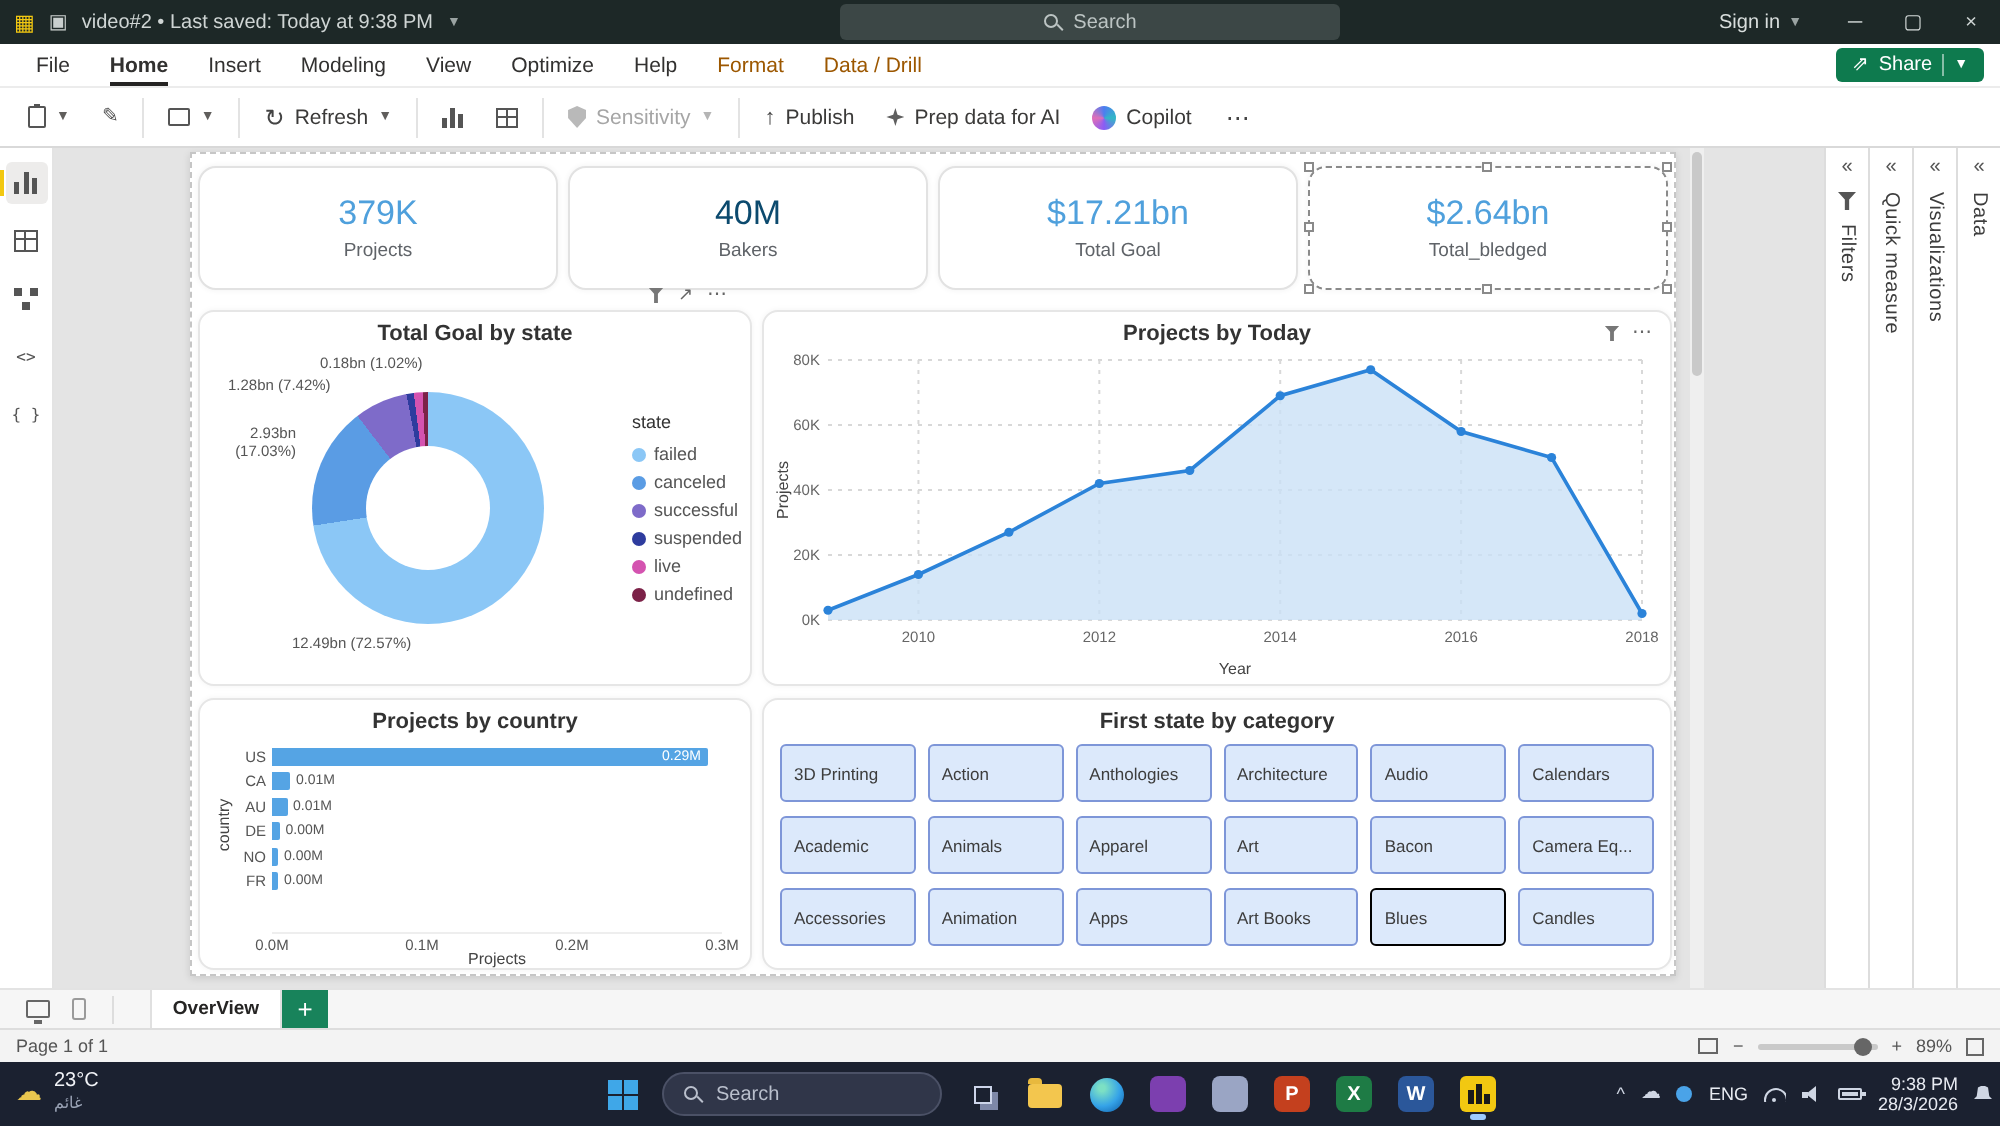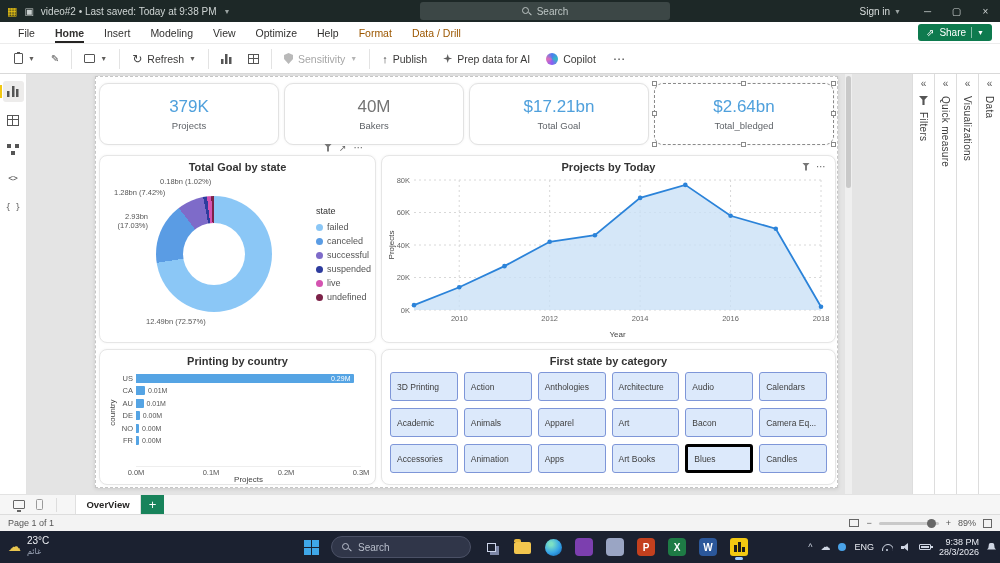--- a/index.html
+++ b/index.html
@@ -313,21 +313,21 @@
 
     <div class="canvas">
       <div class="page">
 
         <div class="cards" id="kpiCards">
             <div class="card">
               <div class="card-val" style="color:#4FA0DC">379K</div>
               <div class="card-lab">Projects</div>
             </div>
             <div class="card">
-              <div class="card-val" style="color:#737373">40M</div>
+              <div class="card-val" style="color:#0c4a6e">40M</div>
               <div class="card-lab">Bakers</div>
             </div>
             <div class="card">
               <div class="card-val" style="color:#4FA0DC">$17.21bn</div>
               <div class="card-lab">Total Goal</div>
             </div>
             <div class="card sel">
               <div class="card-val" style="color:#4FA0DC">$2.64bn</div>
               <div class="card-lab">Total_bledged</div>
               <span class="h h-tl"></span>
@@ -425,21 +425,21 @@
               <circle cx="299.3333333333333" cy="10.874999999999996" r="2.3" fill="#2B83D9"></circle>
               <circle cx="344.55555555555554" cy="41.75" r="2.3" fill="#2B83D9"></circle>
               <circle cx="389.77777777777777" cy="54.75" r="2.3" fill="#2B83D9"></circle>
               <circle cx="435" cy="132.75" r="2.3" fill="#2B83D9"></circle>
               <text class="axis-label" x="231.5" y="163" text-anchor="middle">Year</text>
               <text class="axis-label" x="8" y="71" text-anchor="middle" transform="rotate(-90 8 71)">Projects</text>
             </svg>
         </section>
 
         <section class="visual bar-visual">
-          <h3 class="v-title">Printing by country</h3>
+          <h3 class="v-title">Projects by country</h3>
           <div class="bar-ylabel">country</div>
           <div class="bar-rows" id="barRows">
               <div class="brow">
                 <span class="blab">US</span>
                 <span class="btrack">
                   <span class="bbar" style="width:96.66666666666667%;background:#55A4E4">
                     <i class="bv-in">0.29M</i>
                   </span>
                 </span>
               </div>
@@ -500,21 +500,21 @@
               <button class="tile" style="background:#DCE9FB;border:1px solid #7E96D8">Academic</button>
               <button class="tile" style="background:#DCE9FB;border:1px solid #7E96D8">Animals</button>
               <button class="tile" style="background:#DCE9FB;border:1px solid #7E96D8">Apparel</button>
               <button class="tile" style="background:#DCE9FB;border:1px solid #7E96D8">Art</button>
               <button class="tile" style="background:#DCE9FB;border:1px solid #7E96D8">Bacon</button>
               <button class="tile" style="background:#DCE9FB;border:1px solid #7E96D8">Camera Eq...</button>
               <button class="tile" style="background:#DCE9FB;border:1px solid #7E96D8">Accessories</button>
               <button class="tile" style="background:#DCE9FB;border:1px solid #7E96D8">Animation</button>
               <button class="tile" style="background:#DCE9FB;border:1px solid #7E96D8">Apps</button>
               <button class="tile" style="background:#DCE9FB;border:1px solid #7E96D8">Art Books</button>
-              <button class="tile" style="background:#DCE9FB;border:3px solid #000000">Blues</button>
+              <button class="tile" style="background:#DCE9FB;border:1px solid #000000">Blues</button>
               <button class="tile" style="background:#DCE9FB;border:1px solid #7E96D8">Candles</button>
             </div>
         </section>
 
       </div>
       <div class="vscroll">
         <div class="vthumb"></div>
       </div>
     </div>
 

